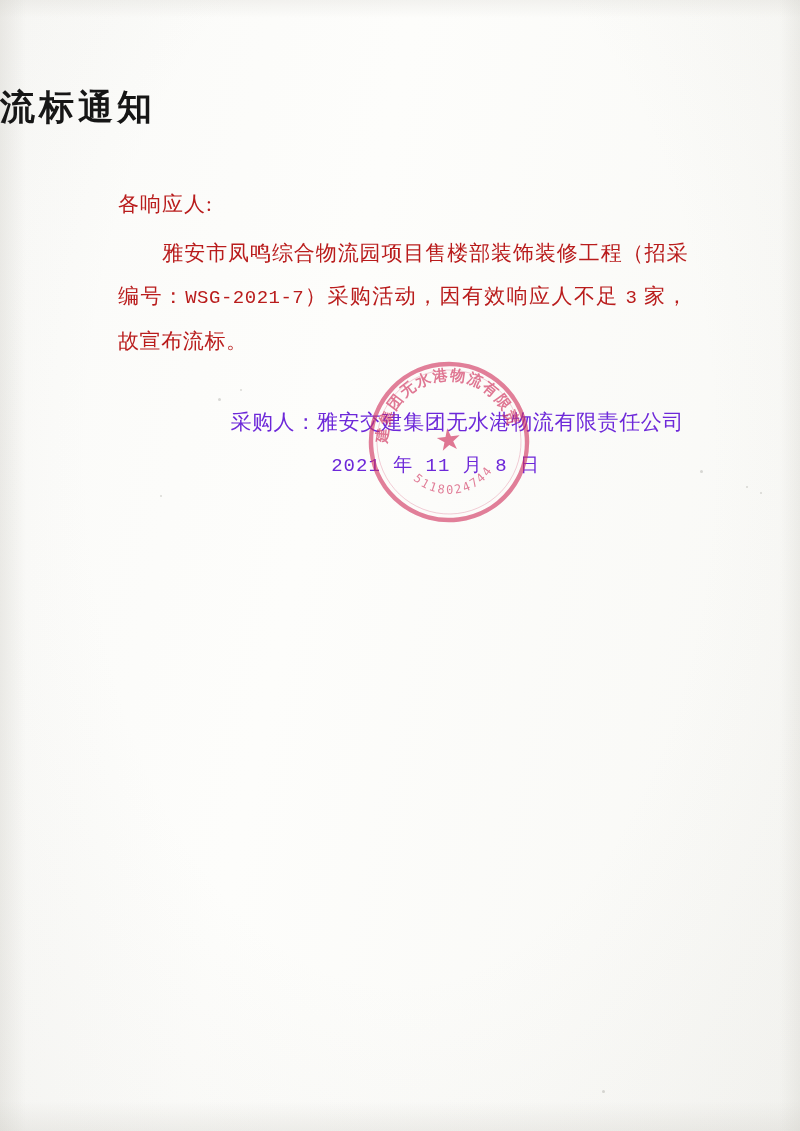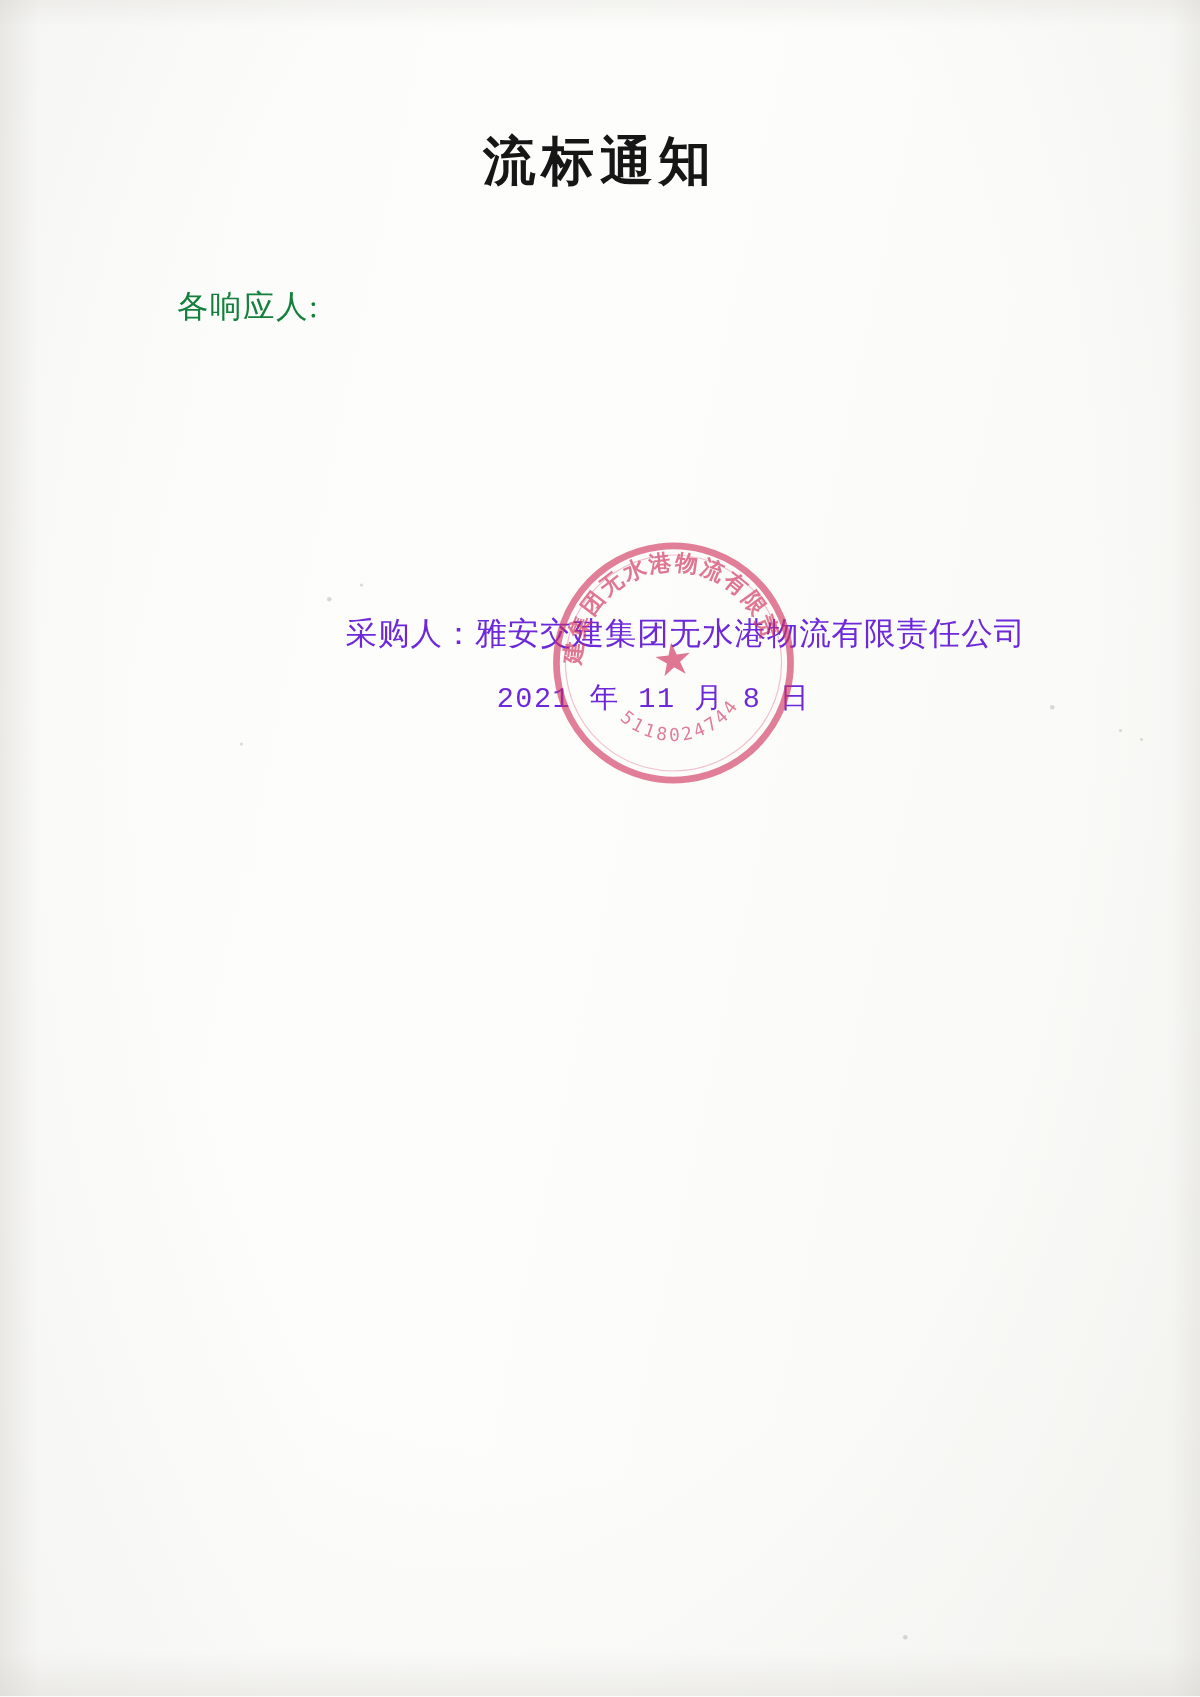--- a/index.html
+++ b/index.html
@@ -53,34 +53,34 @@
     height: 30px;
     background: linear-gradient(to top, rgba(205,203,196,0.28), rgba(255,255,255,0));
     pointer-events: none;
   }
 
   .doc-title {
     position: absolute;
     top: 84px;
     left: 0;
     width: 800px;
-    text-align: center;
+    text-align: left;
     font-family: "DejaVu Sans", "Liberation Sans", sans-serif;
     font-weight: bold;
     font-size: 35px;
     letter-spacing: 4px;
     color: #161616;
   }
 
   .body-block {
     position: absolute;
     top: 183px;
     left: 118px;
     width: 570px;
-    color: #15803d;
+    color: #b91c1c;
     font-size: 21px;
     line-height: 43px;
   }
   .salutation {
     font-size: 21px;
     letter-spacing: 1px;
   }
   .para {
     margin-top: 6px;
     text-align: justify;
@@ -153,20 +153,23 @@
   <div class="edge-shade-left"></div>
   <div class="edge-shade-right"></div>
   <div class="edge-shade-top"></div>
   <div class="edge-shade-bottom"></div>
 
   <div class="doc-title">流标通知</div>
 
   <div class="body-block">
     <div class="salutation">各响应人:</div>
 
+    <div class="para">
+      <span class="indent"></span><span>雅安市凤鸣综合物流园项目售楼部装饰装修工程（招采编号：</span><span class="mono-num">WSG-2021-7</span><span>）采购活动，因有效响应人不足</span> <span class="mono-num">3</span> <span>家，故宣布流标。</span>
+    </div>
   </div>
 
   <div class="signature-block">
     <div class="sign-line"><span>采购人：</span><span>雅安交建集团无水港物流有限责任公司</span></div>
     <div class="date-line">2021 年 11 月 8 日</div>
   </div>
 
   <div class="seal">
     <svg width="168" height="168" viewBox="0 0 168 168" xmlns="http://www.w3.org/2000/svg">
       <defs>

